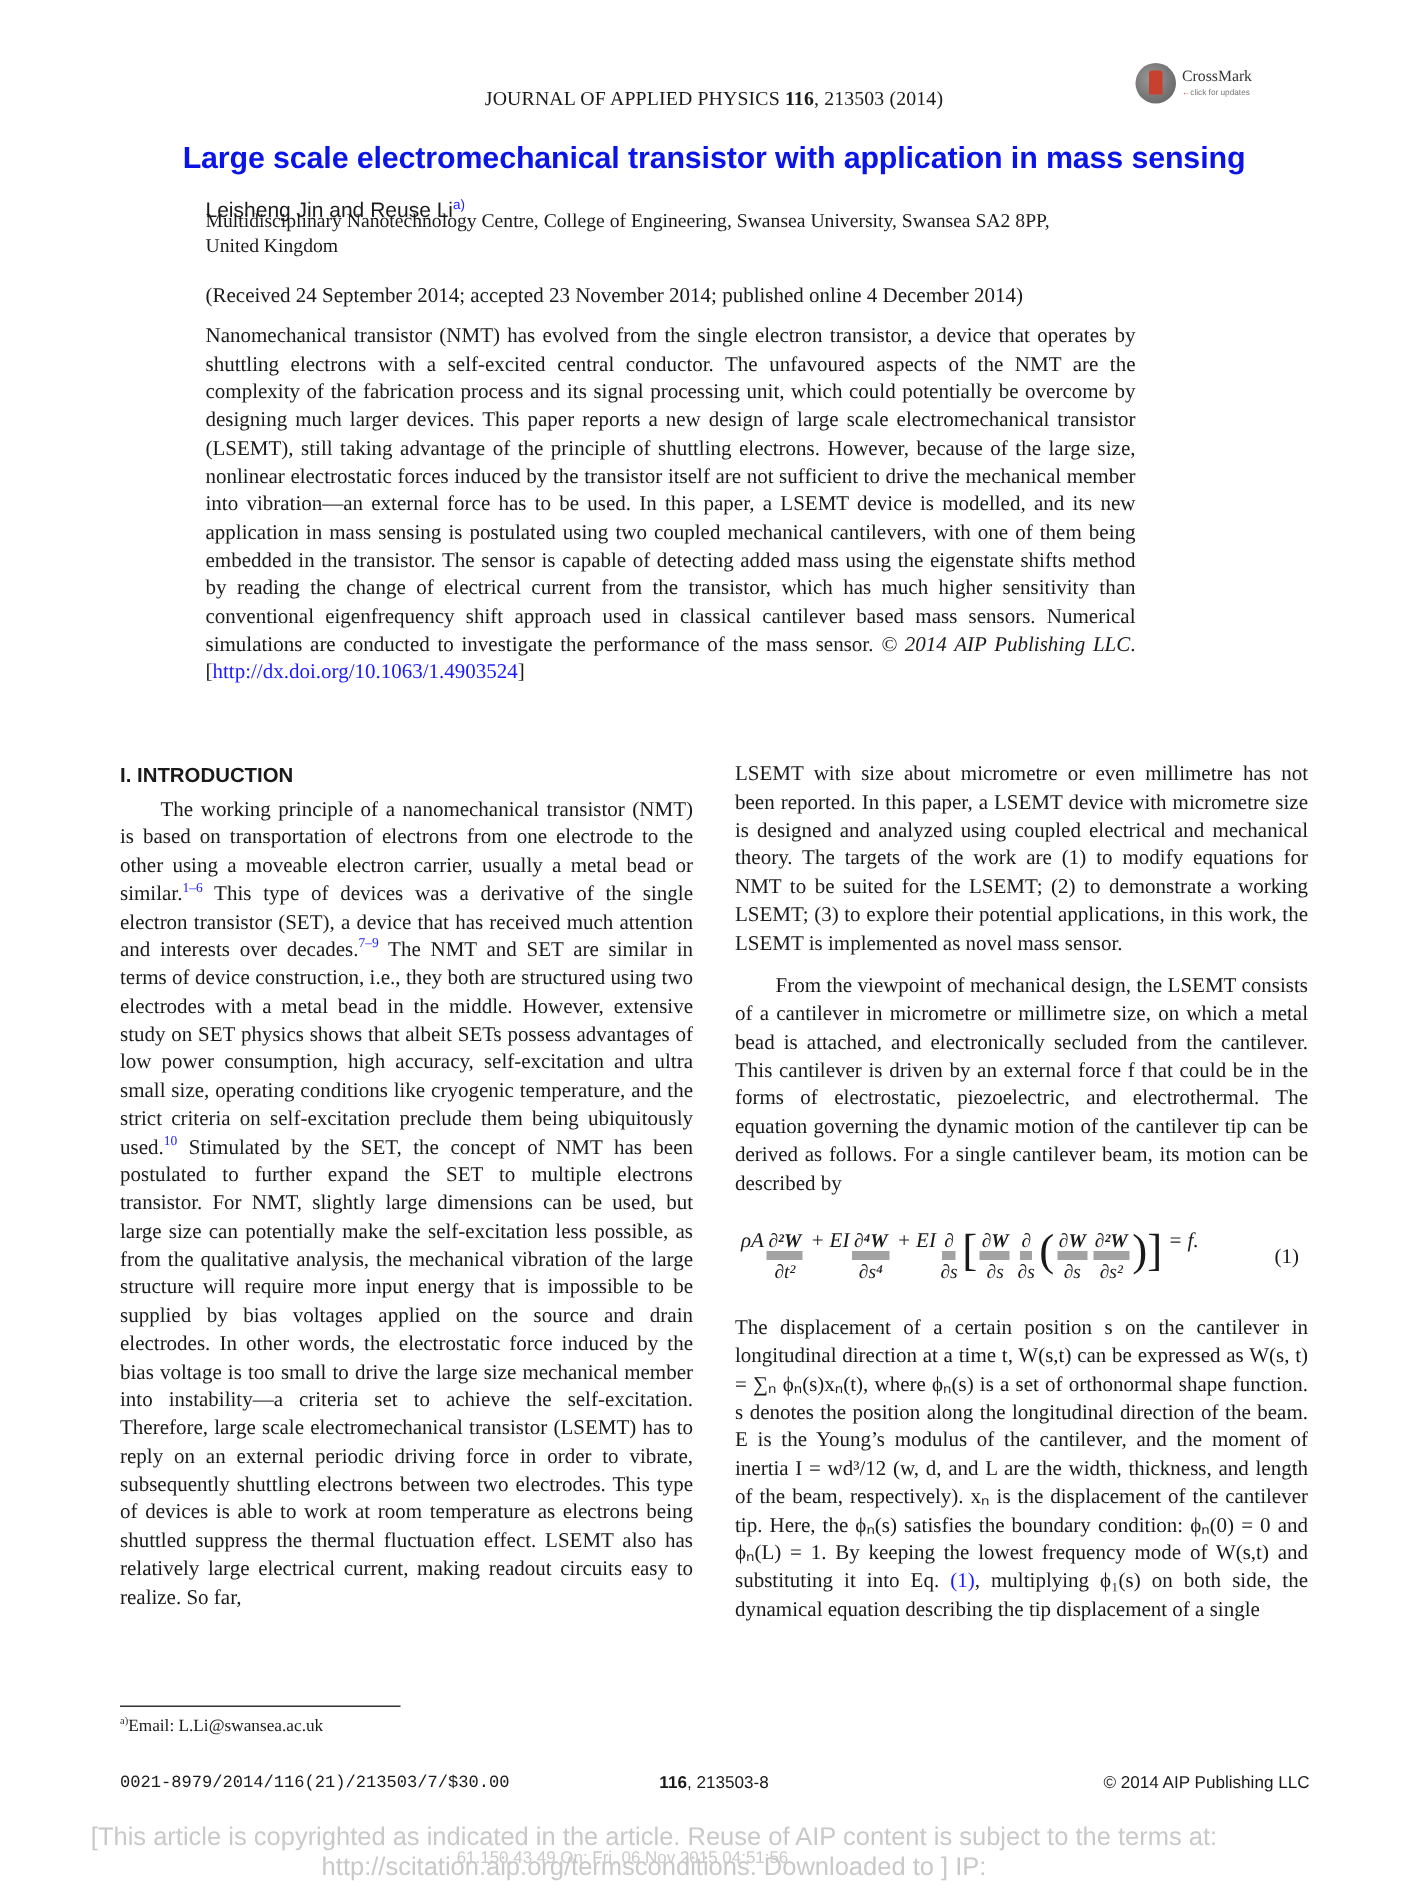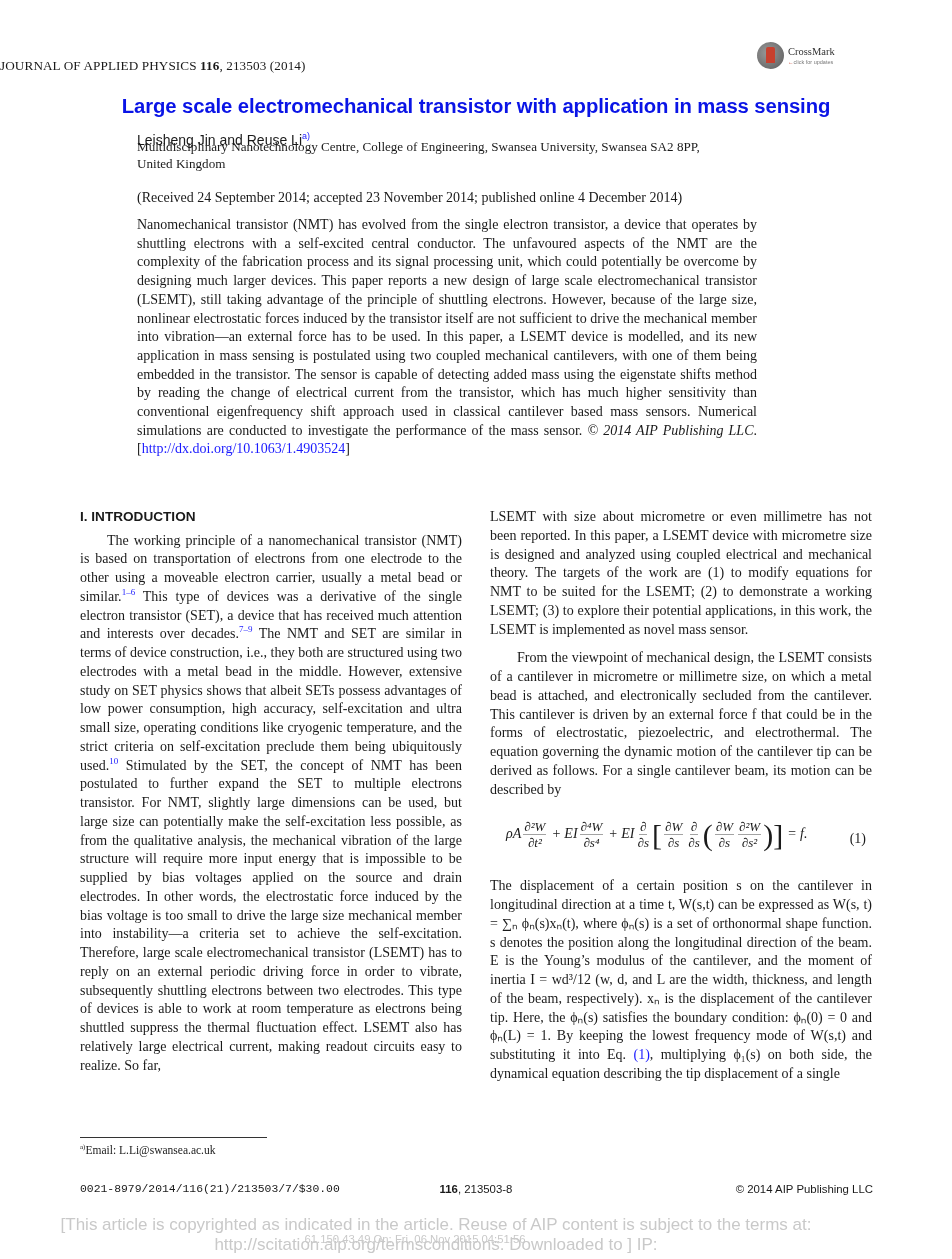--- a/index.html
+++ b/index.html
@@ -1,18 +1,18 @@
 <!DOCTYPE html>
 <html><head>
 <meta charset="utf-8">
 <style>
   html, body { margin: 0; padding: 0; background: #ffffff; }
   body { width: 952px; height: 1259px; position: relative; overflow: hidden; color: #1a1a1a; font-family: "Liberation Serif", serif; }
   .abs { position: absolute; }
-  .journal-header { left: 0; width: 952px; top: 58px; text-align: left; font-size: 13.2px; letter-spacing: 0.1px; }
+  .journal-header { left: 0; width: 952px; top: 58px; text-align: center; font-size: 13.2px; letter-spacing: 0.1px; }
   .journal-header b { font-weight: bold; }
   .crossmark { left: 757px; top: 42px; width: 110px; height: 30px; }
   .cm-logo { position: absolute; left: 0; top: 0; width: 27px; height: 27px; border-radius: 50%; background: radial-gradient(circle at 40% 40%, #9a9a9a, #5a5a5a); }
   .cm-logo::after { content: ""; position: absolute; left: 9px; top: 5px; width: 9px; height: 16px; background: #c8402e; border-radius: 2px 2px 0 0; }
   .cm-title { position: absolute; left: 31px; top: 4px; font-size: 10.5px; font-family: "Liberation Serif", serif; color: #333; }
   .cm-sub { position: absolute; left: 31px; top: 17px; font-size: 5.5px; font-family: "Liberation Sans", sans-serif; color: #777; }
   .cm-sub span { color: #c8402e; }
   .title { left: 0; width: 952px; top: 95px; text-align: center; font-family: "Liberation Sans", sans-serif; font-weight: bold; font-size: 20.3px; color: #0a14e6; letter-spacing: -0.1px; }
   .authors { left: 137px; top: 131px; font-family: "Liberation Sans", sans-serif; font-size: 14px; }
   .authors sup { color: #1a1aff; font-size: 9px; }
@@ -23,23 +23,23 @@
   .abstract i { font-style: italic; }
   .col { position: absolute; width: 382px; font-size: 14px; line-height: 18.75px; text-align: justify; }
   .col-left { left: 80px; top: 508px; }
   .col-right { left: 490px; top: 508px; }
   .sec-head { font-family: "Liberation Sans", sans-serif; font-weight: bold; font-size: 13.6px; line-height: 17.5px; text-align: left; margin: 0 0 6px 0; }
   .para { margin: 0; text-indent: 27px; }
   .para.noindent { text-indent: 0; }
   .ref { color: #1a1aff; font-size: 9px; vertical-align: super; line-height: 0; }
   .eqref { color: #1a1aff; }
   .equation { position: relative; height: 54px; margin: 12px 0 12px 0; font-style: italic; font-size: 14px; }
-  .eq-body { position: absolute; left: 16px; top: 8px; display: flex; align-items: center; white-space: nowrap; }
+  .eq-body { position: absolute; left: 4px; top: 8px; display: flex; align-items: flex-start; white-space: nowrap; }
   .frac { display: inline-flex; flex-direction: column; align-items: center; margin: 0 2px; font-size: 13px; line-height: 15px; }
-  .frac .num { border-bottom: 1px solid #a3a3a3; padding: 0 1px; }
+  .frac .num { border-bottom: 6px solid #a3a3a3; padding: 0 1px; font-weight: bold; }
   .frac .den { padding: 0 1px; }
   .op { font-style: normal; margin: 0 4px; }
   .big { font-style: normal; font-size: 30px; line-height: 30px; font-weight: 300; }
   .eq-number { position: absolute; right: 6px; top: 19px; font-style: normal; }
   .footnote-rule { left: 80px; top: 1137px; width: 187px; height: 1px; background: #333; }
   .footnote { left: 80px; top: 1143px; font-size: 11.5px; }
   .footnote sup { font-size: 7px; }
   .footer-left { left: 80px; top: 1183px; font-family: Liberation Mono, monospace; font-size: 11.4px; }
   .footer-center { left: 0; width: 952px; text-align: center; top: 1183px; font-family: "Liberation Sans", sans-serif; font-size: 11.4px; }
   .footer-right { right: 79px; top: 1183px; font-family: "Liberation Sans", sans-serif; font-size: 11.4px; }

